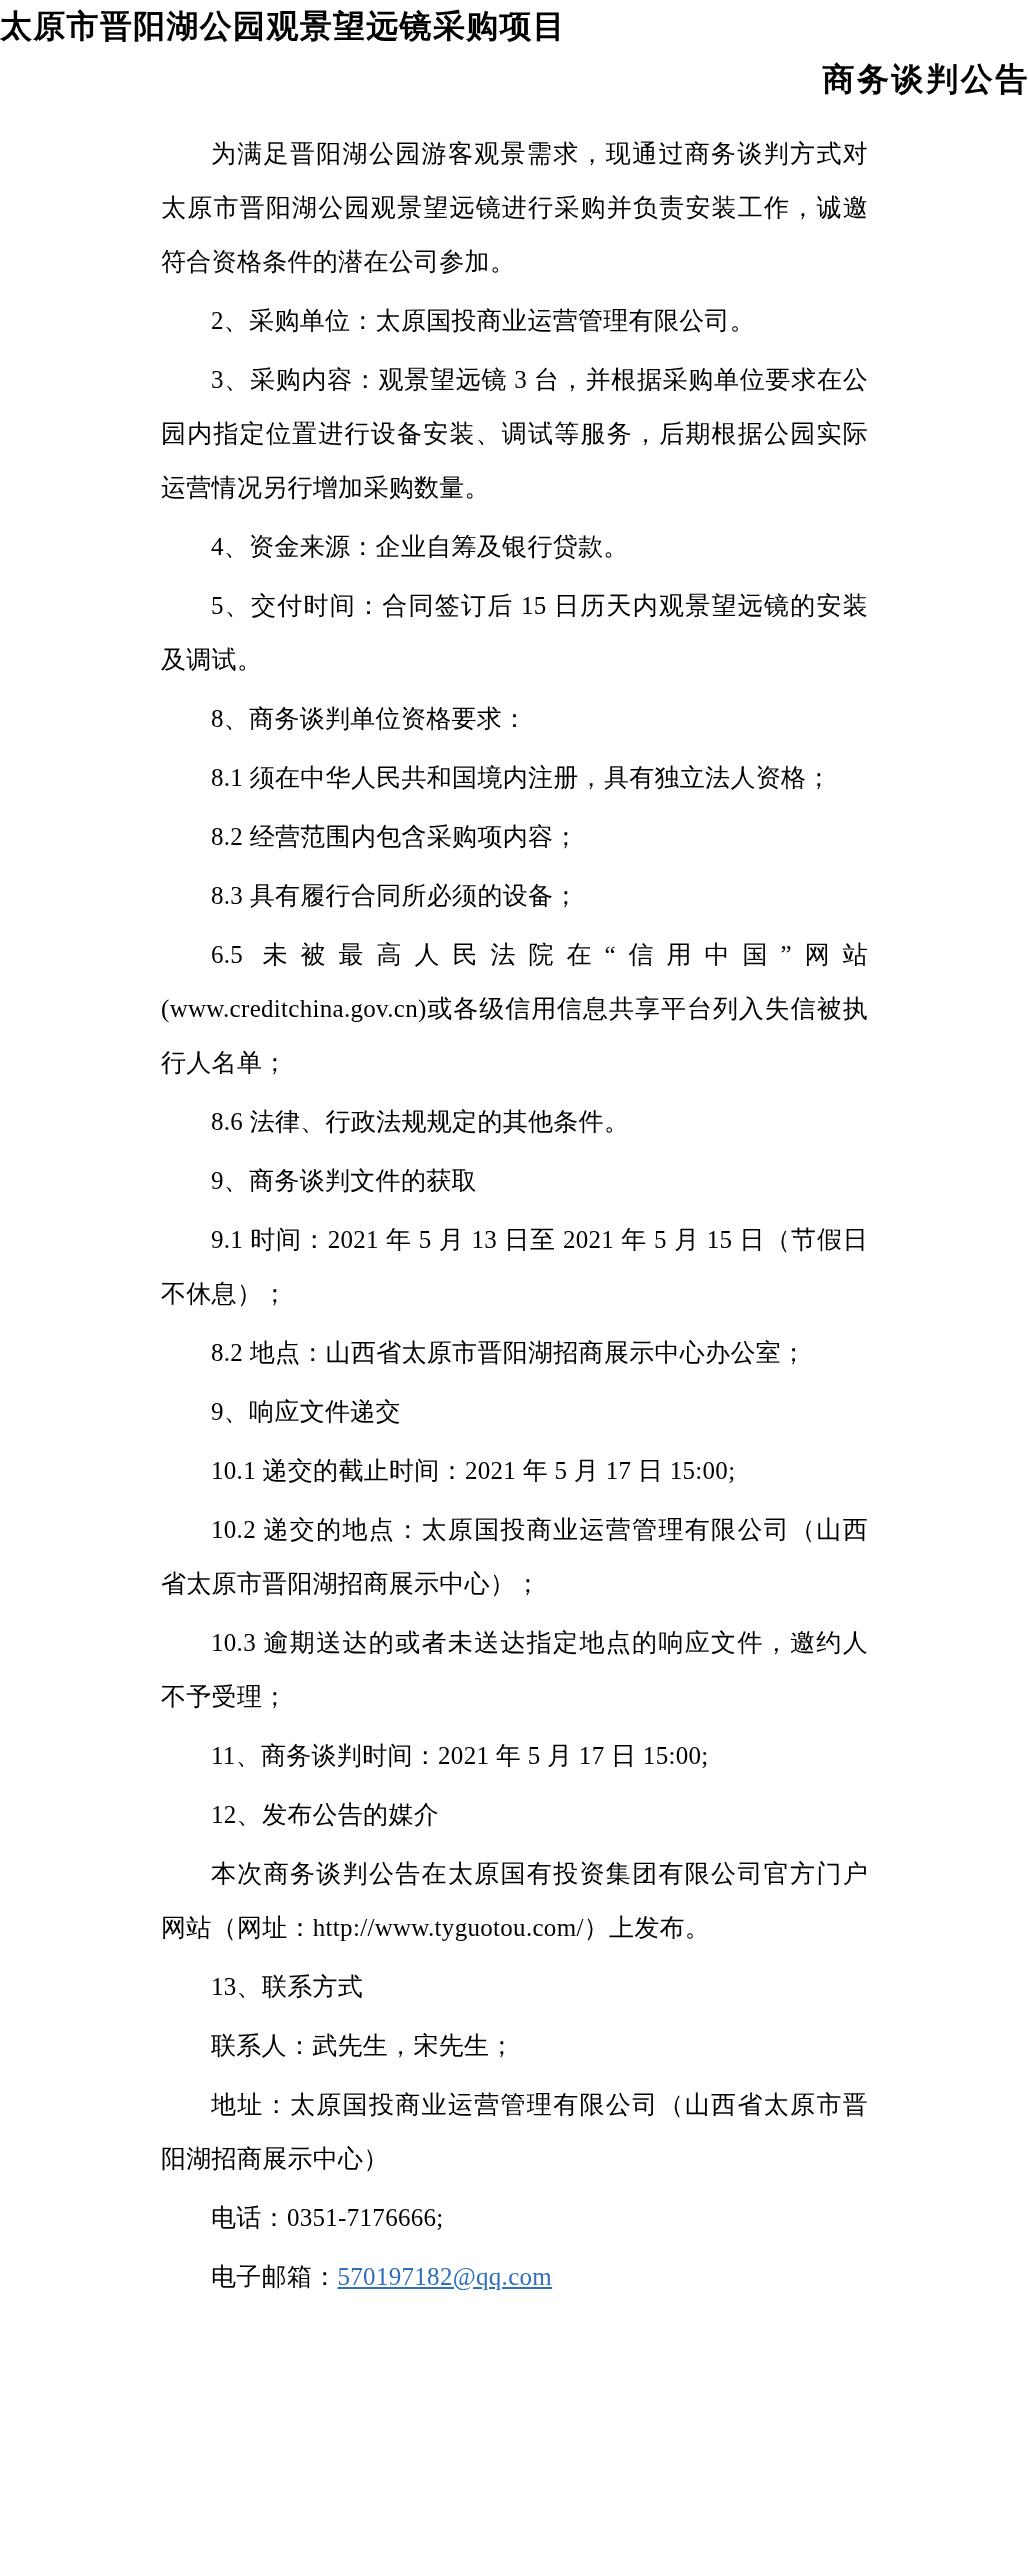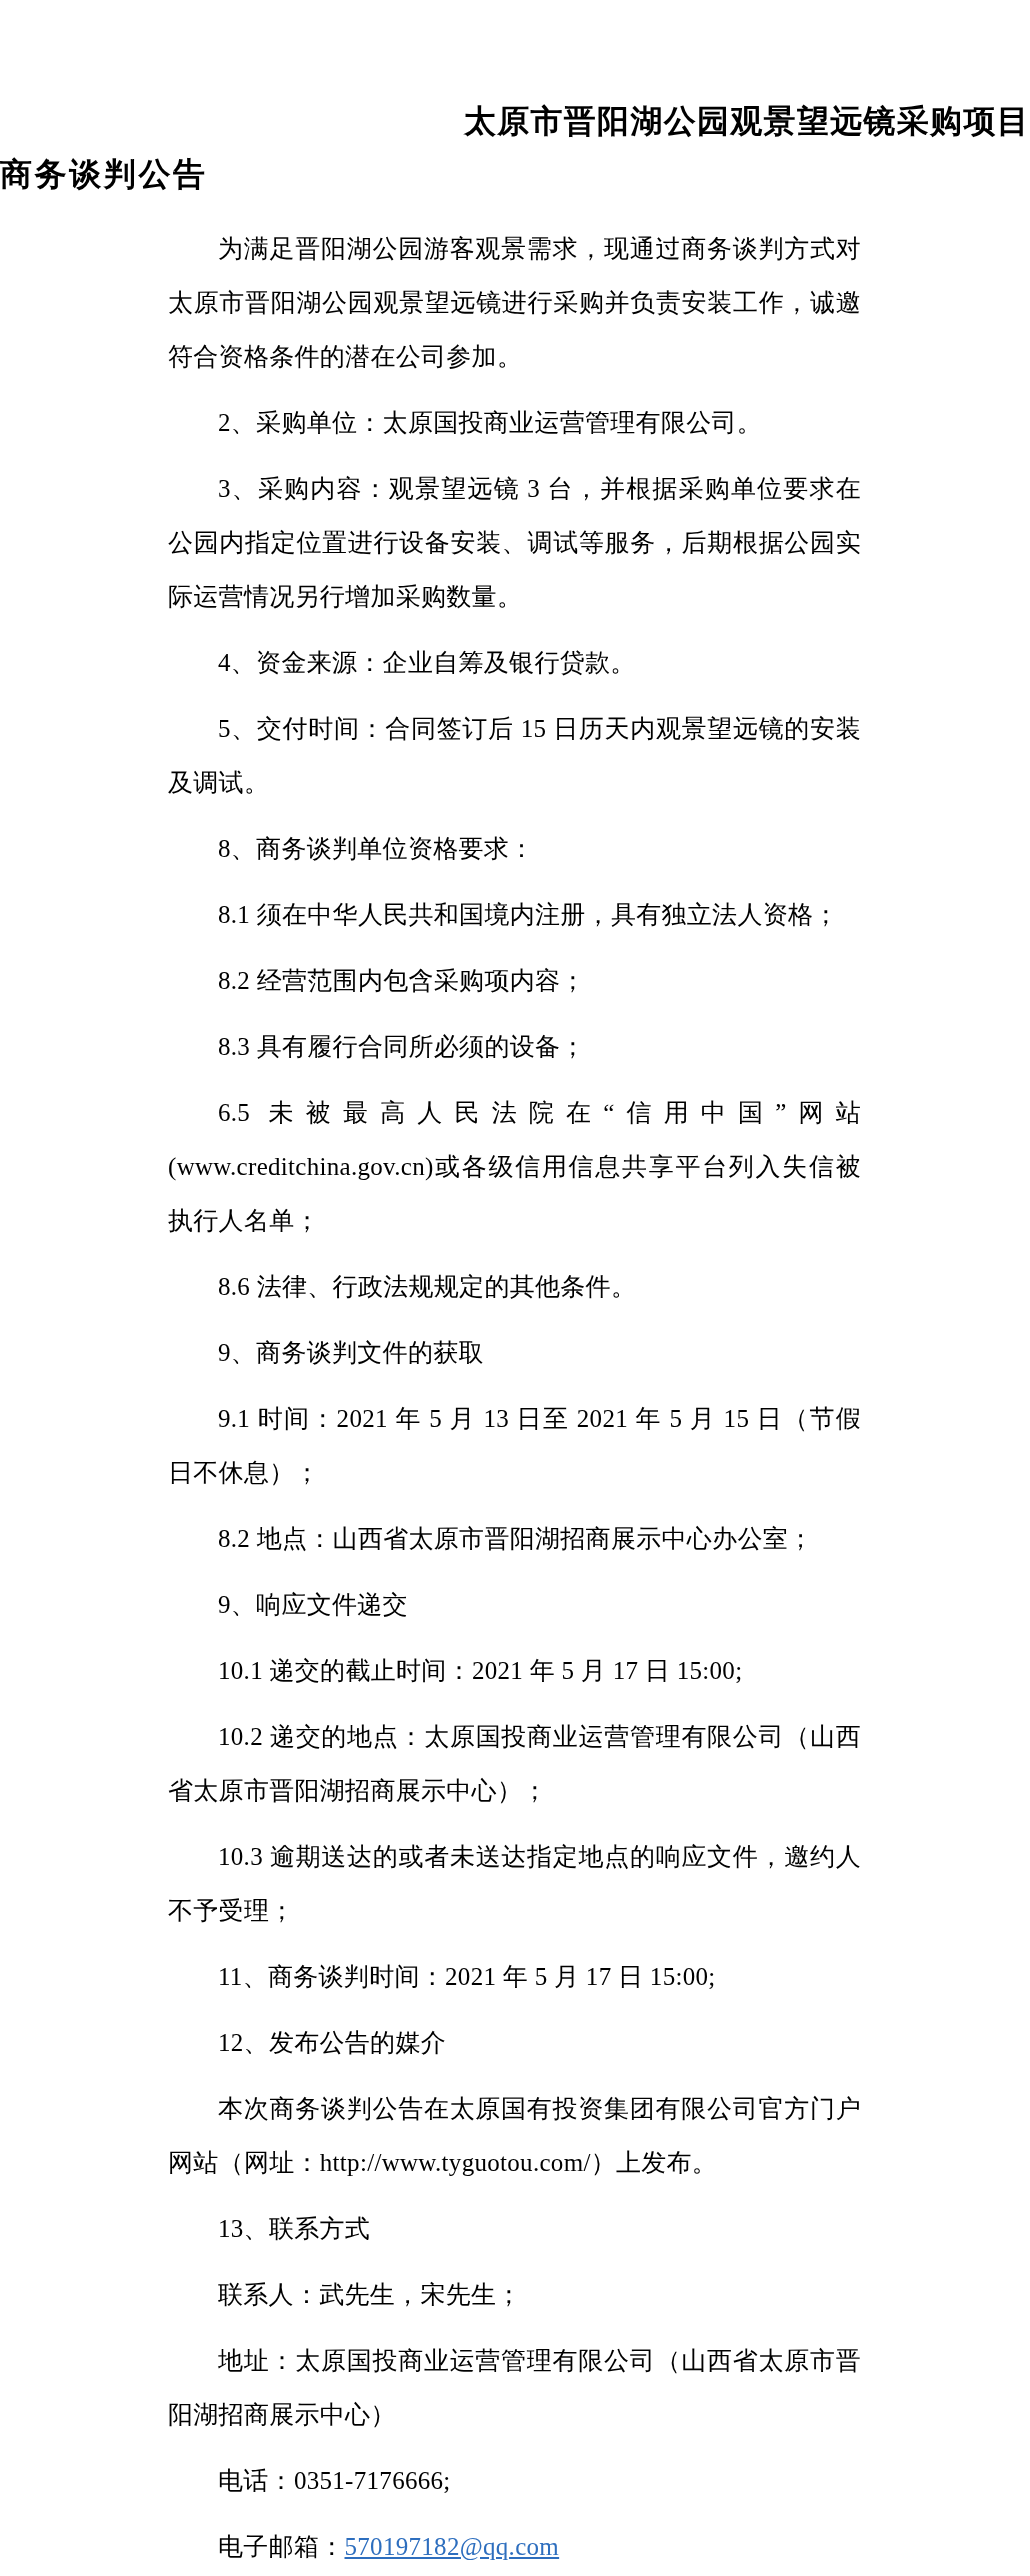--- a/index.html
+++ b/index.html
@@ -13,44 +13,43 @@
     height: 2576px;
     margin: 0 auto;
     background: #ffffff;
     color: #000000;
     font-family: "Liberation Serif", "DejaVu Serif", serif;
     overflow: hidden;
     box-sizing: border-box;
   }
   .title {
     margin: 0;
-    padding-top: 95px;
     font-size: 32px;
     font-weight: bold;
     line-height: 53px;
-    text-align: right;
+    text-align: left;
     letter-spacing: 1.3px;
   }
   .subtitle {
     margin: 0;
     font-size: 32px;
     font-weight: bold;
     line-height: 53px;
-    text-align: left;
+    text-align: right;
     letter-spacing: 2.6px;
   }
   .doc-body {
     margin: 21px 157px 0 156px;
     font-size: 25px;
     line-height: 54px;
     text-align: justify;
     letter-spacing: 0.3px;
   }
   .doc-body p {
-    margin: 12px;
+    margin: 5px;
     padding: 0;
     text-indent: 2em;
     word-break: normal;
     overflow-wrap: break-word;
   }
   a.email-link {
     color: var(--link-color, #2d6ebe);
     text-decoration: underline;
     text-decoration-color: var(--link-color, #2d6ebe);
     cursor: pointer;

